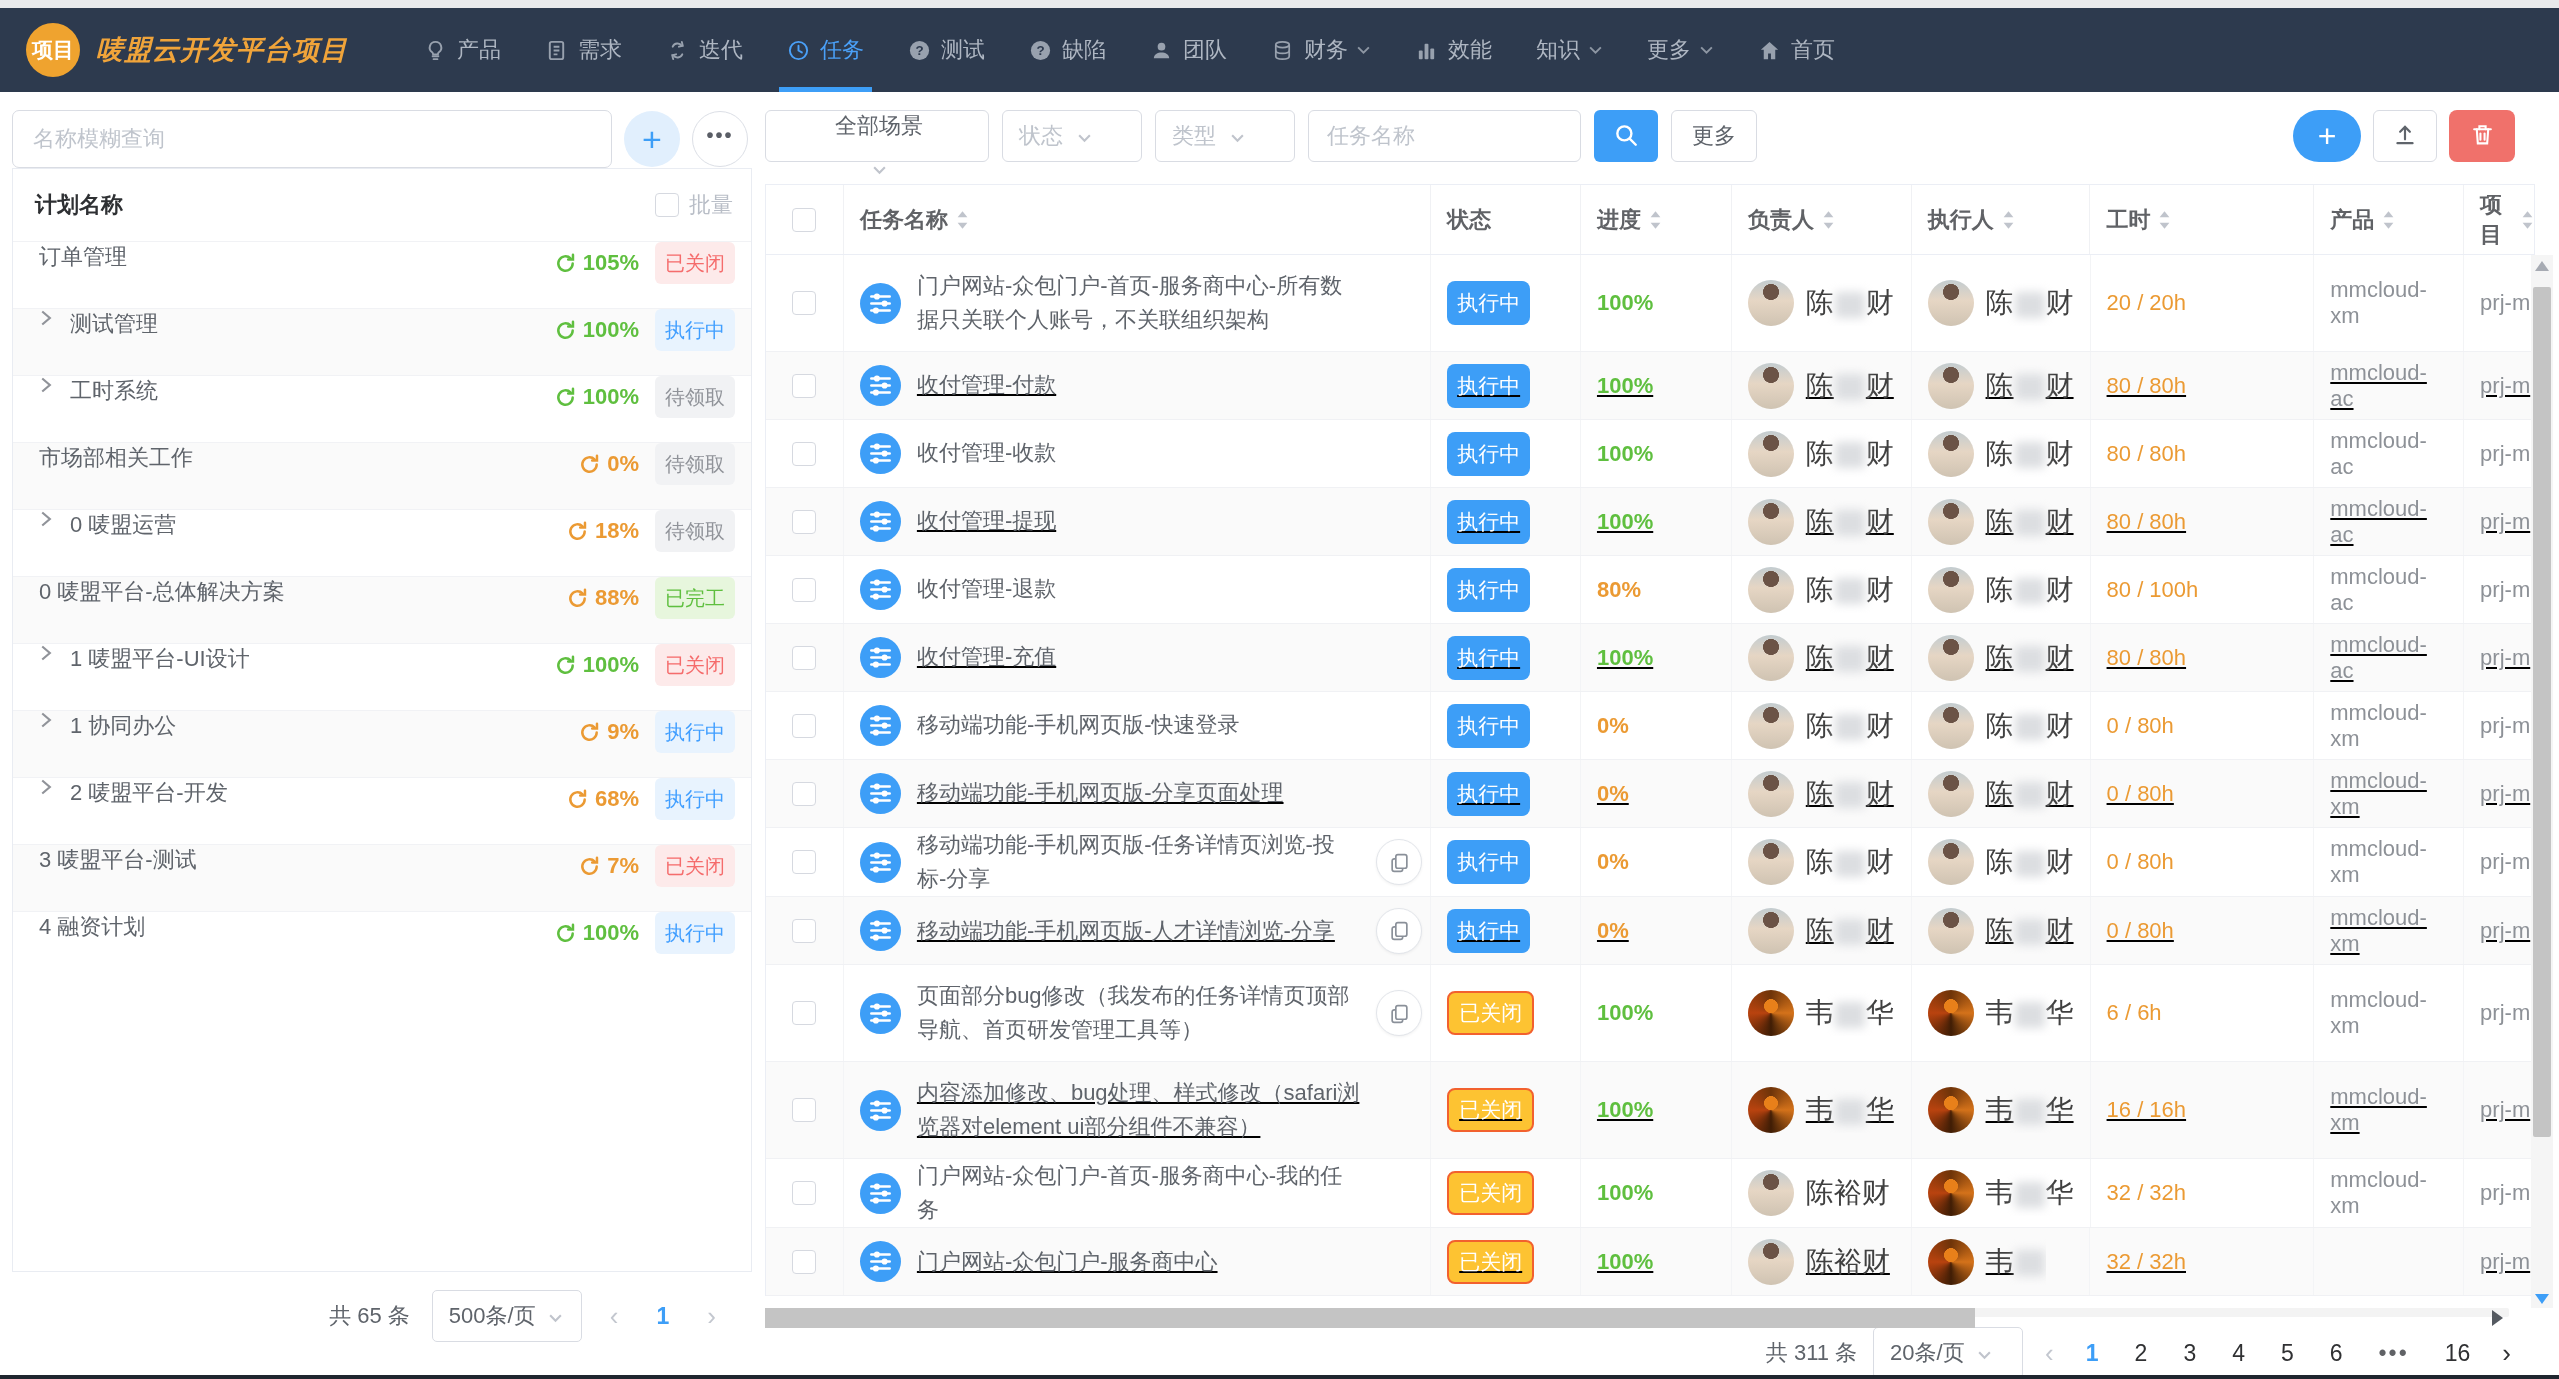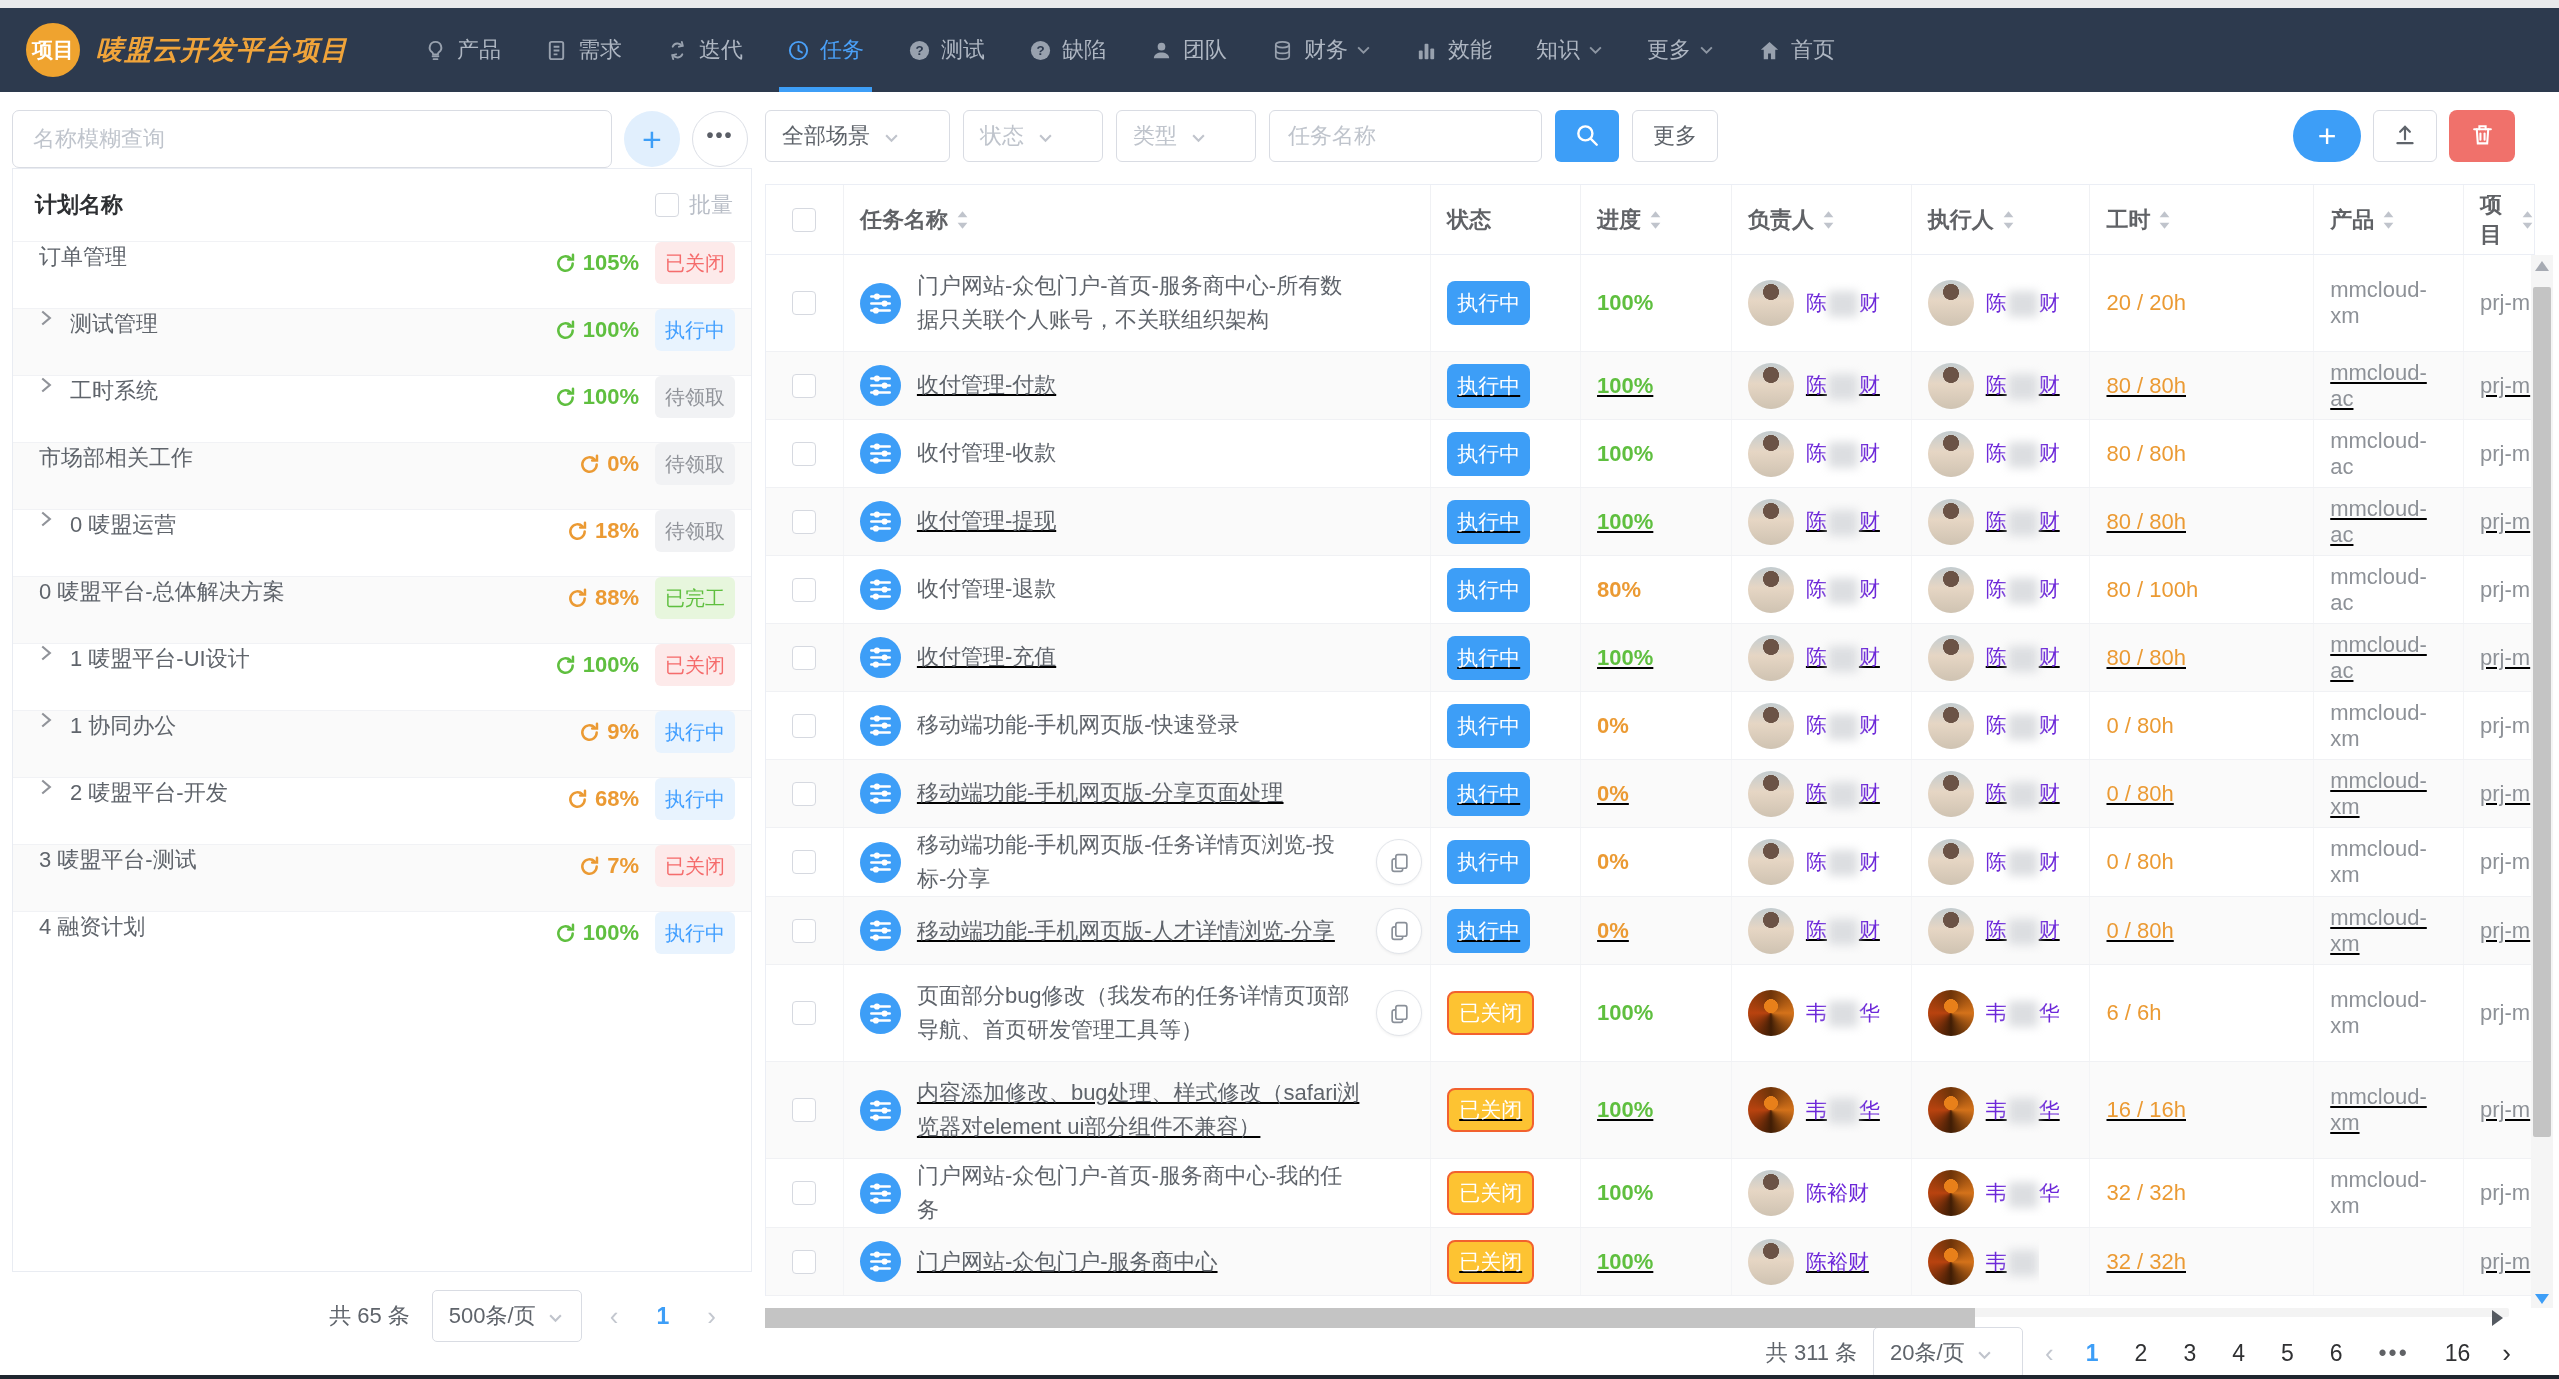--- a/index.html
+++ b/index.html
@@ -69,21 +69,21 @@
   .page-num { font-size:23px; color:#303133; cursor:pointer; padding:0 10px; }
   .page-num.current { color:#3d9ef7; font-weight:bold; }
   .page-num.dots { color:#606266; letter-spacing:2px; }
 
   
   .filter-row { display:flex; align-items:center; gap:13px; }
   .select-box { height:52px; border:1px solid #d9dce3; border-radius:6px; background:#fff; display:flex; align-items:center;
                 padding:0 12px 0 16px; gap:14px; font-size:22px; cursor:pointer; }
   .select-box .val { color:#5f646b; }
   .select-box .ph { color:#bfc4cc; }
-  .w-scene { width:185px; } .w-status { width:140px; } .w-type { width:140px; }
+  .w-scene { width:224px;flex-direction:column; } .w-status { width:140px; } .w-type { width:140px; }
   .task-input { width:273px; height:52px; border:1px solid #d9dce3; border-radius:6px; padding:0 18px; font-size:22px; font-family:inherit; outline:none; color:#303133; }
   .task-input::placeholder { color:#bfc4cc; }
   .search-btn { width:64px; height:52px; border:none; border-radius:6px; background:#3d9ef7; display:flex; align-items:center; justify-content:center; cursor:pointer; }
   .more-btn { height:52px; padding:0 20px; border:1px solid #d9dce3; border-radius:6px; background:#fff; font-size:22px; color:#5f646b; cursor:pointer; font-family:inherit; }
   .right-actions { margin-left:auto; display:flex; align-items:center; gap:12px; margin-right:24px; }
   .pill-add { width:68px; height:52px; border:none; border-radius:26px; background:#3d9ef7; color:#fff; font-size:32px; display:flex; align-items:center; justify-content:center; cursor:pointer; }
   .upload-btn { width:64px; height:52px; border:1px solid #d9dce3; border-radius:6px; background:#fff; display:flex; align-items:center; justify-content:center; cursor:pointer; }
   .delete-btn { width:66px; height:52px; border:none; border-radius:8px; background:#f0716b; display:flex; align-items:center; justify-content:center; cursor:pointer; }
 
   
@@ -113,21 +113,21 @@
   .st-badge { min-width:82px; height:44px; border-radius:8px; color:#fff; font-size:21px; display:flex; align-items:center; justify-content:center; padding:0 10px; }
   .st-badge.running { background:#3d9ef7; }
   .st-badge.closed { background:#fdc332; border:2px solid #f2612e; }
   .prog { font-size:22px; font-weight:600; }
   .person { display:flex; align-items:center; gap:12px; overflow:hidden; }
   .avatar { width:46px; height:46px; border-radius:50%; flex:0 0 auto; }
   .avatar.chen { background:radial-gradient(circle at 50% 26%, #6b5346 0 19%, rgba(0,0,0,0) 20%),
                  linear-gradient(180deg,#c3ccd0 0%, #e6d6c4 45%, #cfc3b2 100%); }
   .avatar.wei { background:radial-gradient(circle at 50% 35%, #e8801a 0 18%, rgba(0,0,0,0) 19%),
                 conic-gradient(#6e3409, #d4721a, #3f1d05, #b9430f, #6e3409); }
-  .pname { font-size:21px; color:#6d28d9; white-space:nowrap; }
+  .pname { font-size:28px; color:#404040; white-space:nowrap; }
   .blurblock { display:inline-block; width:30px; height:26px; background:#dcdee1; border-radius:3px; filter:blur(5px); vertical-align:middle; margin:0 1px; }
   .hours { color:#eb9a33; font-size:22px; }
   .dim { color:#8d9197; }
 
   
   .hscroll { margin-top:12px; position:relative; height:20px; width:1744px; background:#f3f3f3; border-radius:2px; }
   .hthumb { position:absolute; left:0; top:0; height:20px; width:1210px; background:#c4c4c4; cursor:pointer; }
   .harrow { position:absolute; right:6px; top:2px; width:0; height:0; border-top:8px solid transparent; border-bottom:8px solid transparent; border-left:11px solid #555a61; cursor:pointer; }
   .vscroll { position:absolute; right:6px; top:255px; width:22px; height:1053px; background:#f5f5f5; }
   .vtri-up { position:absolute; top:6px; left:4px; width:0; height:0; border-left:7px solid transparent; border-right:7px solid transparent; border-bottom:10px solid #a7abb3; cursor:pointer; }

